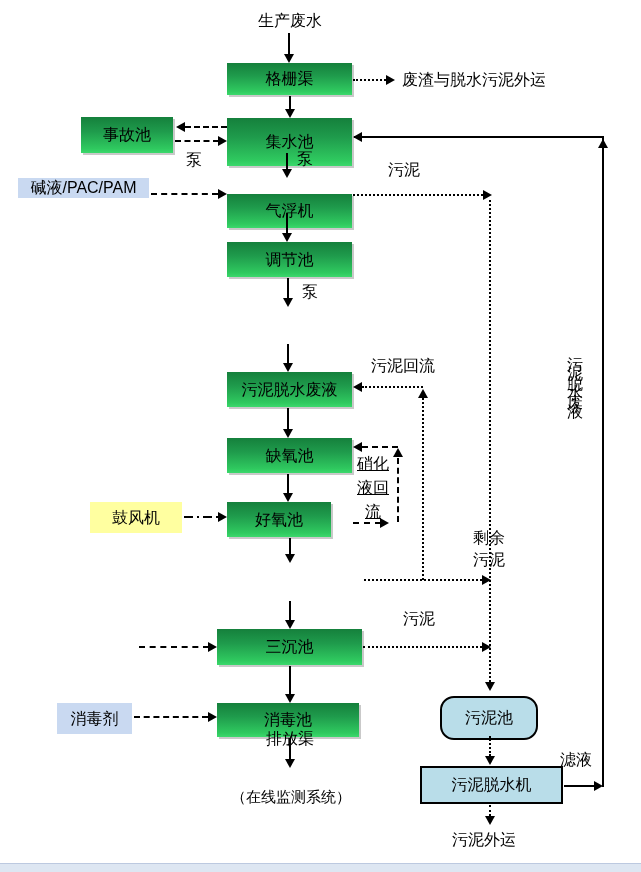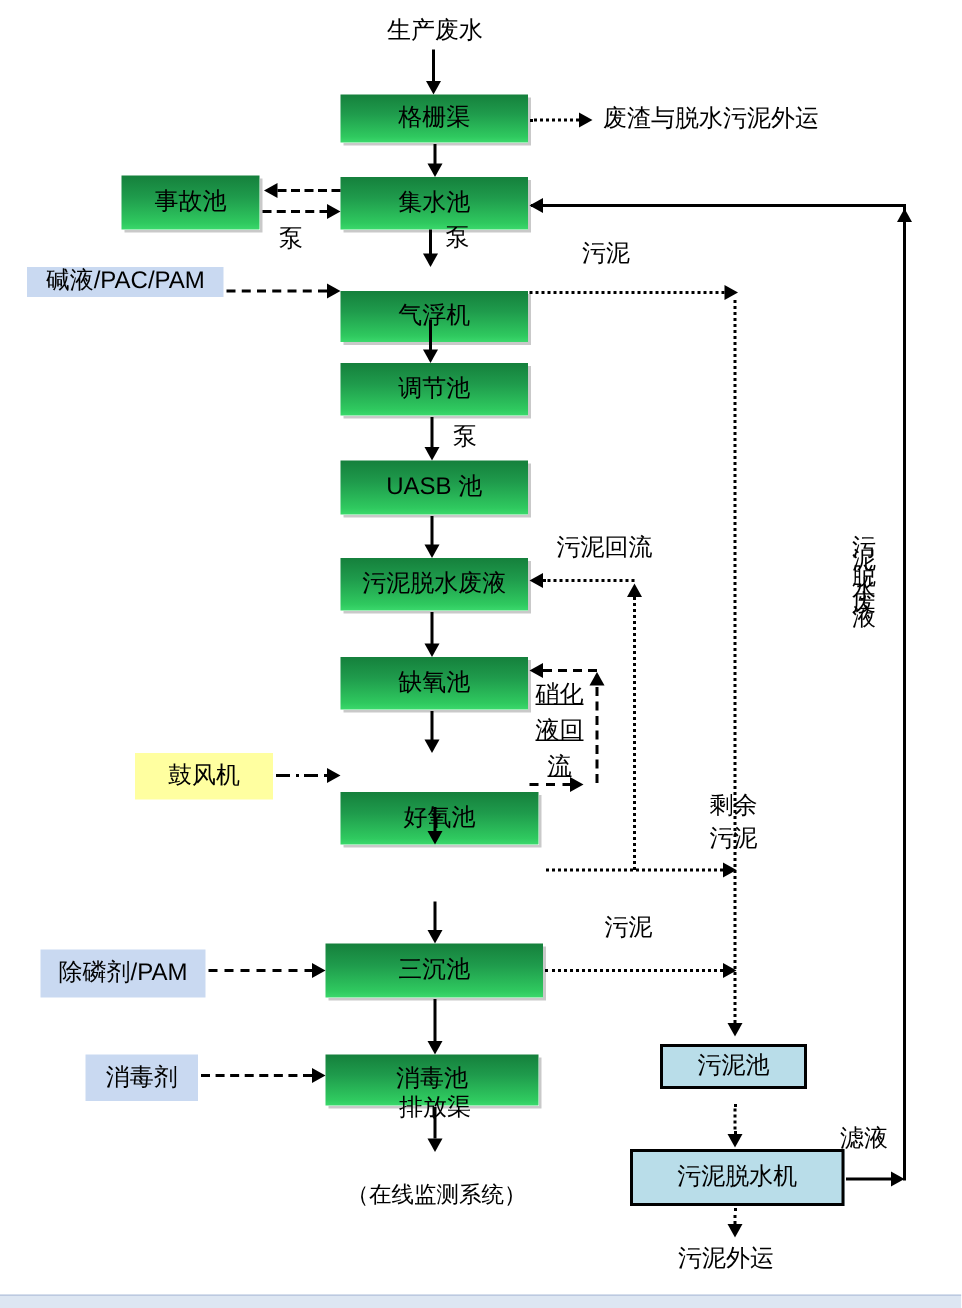--- a/index.html
+++ b/index.html
@@ -37,37 +37,35 @@
         background:#dde6f2;border-top:1px solid #bcc9e0;}
 </style>
 </head>
 <body>
 
 <div id="stage">
 
   <div class="lbl wrap" style="left:250px;top:12px;width:80px;">生产废水</div>
 
   <div class="bx pbox" style="left:227px;top:63px;width:125px;height:32px;">格栅渠</div>
-  <div class="bx pbox" style="left:227px;top:118px;width:125px;height:35px;">集水池</div>
+  <div class="bx pbox" style="left:227px;top:118px;width:125px;height:48px;">集水池</div>
   <div class="bx pbox" style="left:81px;top:117px;width:92px;height:36px;">事故池</div>
   <div class="bx pbox" style="left:227px;top:178px;width:125px;height:34px;margin-top:16px;">气浮机</div>
   <div class="bx pbox" style="left:227px;top:242px;width:125px;height:35px;">调节池</div>
-  <div class="bx pbox" style="left:227px;top:307px;width:125px;height:36px;">UASB 池</div>
   <div class="bx pbox" style="left:227px;top:372px;width:125px;height:35px;">污泥脱水废液</div>
   <div class="bx pbox" style="left:227px;top:438px;width:125px;height:35px;">缺氧池</div>
-  <div class="bx pbox" style="left:227px;top:528px;width:132px;height:35px;">好氧池</div>
+  <div class="bx pbox" style="left:227px;top:502px;width:104px;height:35px;">好氧池</div>
   <div class="bx pbox" style="left:217px;top:629px;width:145px;height:36px;">三沉池</div>
   <div class="bx pbox" style="left:217px;top:703px;width:142px;height:34px;">消毒池</div>
 
   <div class="bx cbox" style="left:18px;top:178px;width:131px;height:20px;">碱液/PAC/PAM</div>
   <div class="bx ybox" style="left:90px;top:502px;width:92px;height:31px;">鼓风机</div>
-  <div class="bx cbox" style="left:27px;top:633px;width:110px;height:32px;">除磷剂/PAM</div>
   <div class="bx cbox" style="left:57px;top:703px;width:75px;height:31px;">消毒剂</div>
 
-  <div class="bx sbox" style="left:440px;top:696px;width:98px;height:30px;">污泥池</div>
+  <div class="bx sbox" style="left:440px;top:696px;width:98px;height:44px;border-radius:14px;">污泥池</div>
   <div class="bx sbox" style="left:420px;top:766px;width:143px;height:38px;">污泥脱水机</div>
 
   <div class="vl" style="left:288px;top:33px;height:22px;"></div>
     <div class="ah d" style="left:284px;top:54px;"></div>
   <div class="vl" style="left:289px;top:96px;height:14px;"></div>
     <div class="ah d" style="left:285px;top:109px;"></div>
   <div class="vl" style="left:286px;top:153px;height:17px;"></div>
     <div class="ah d" style="left:282px;top:169px;"></div>
   <div class="vl" style="left:286px;top:213px;height:21px;"></div>
     <div class="ah d" style="left:282px;top:233px;"></div>

